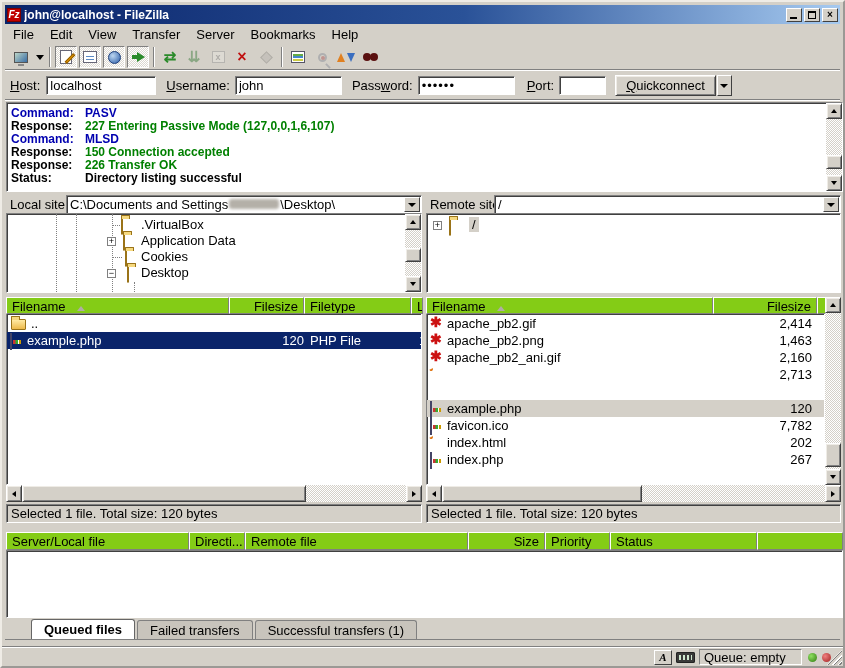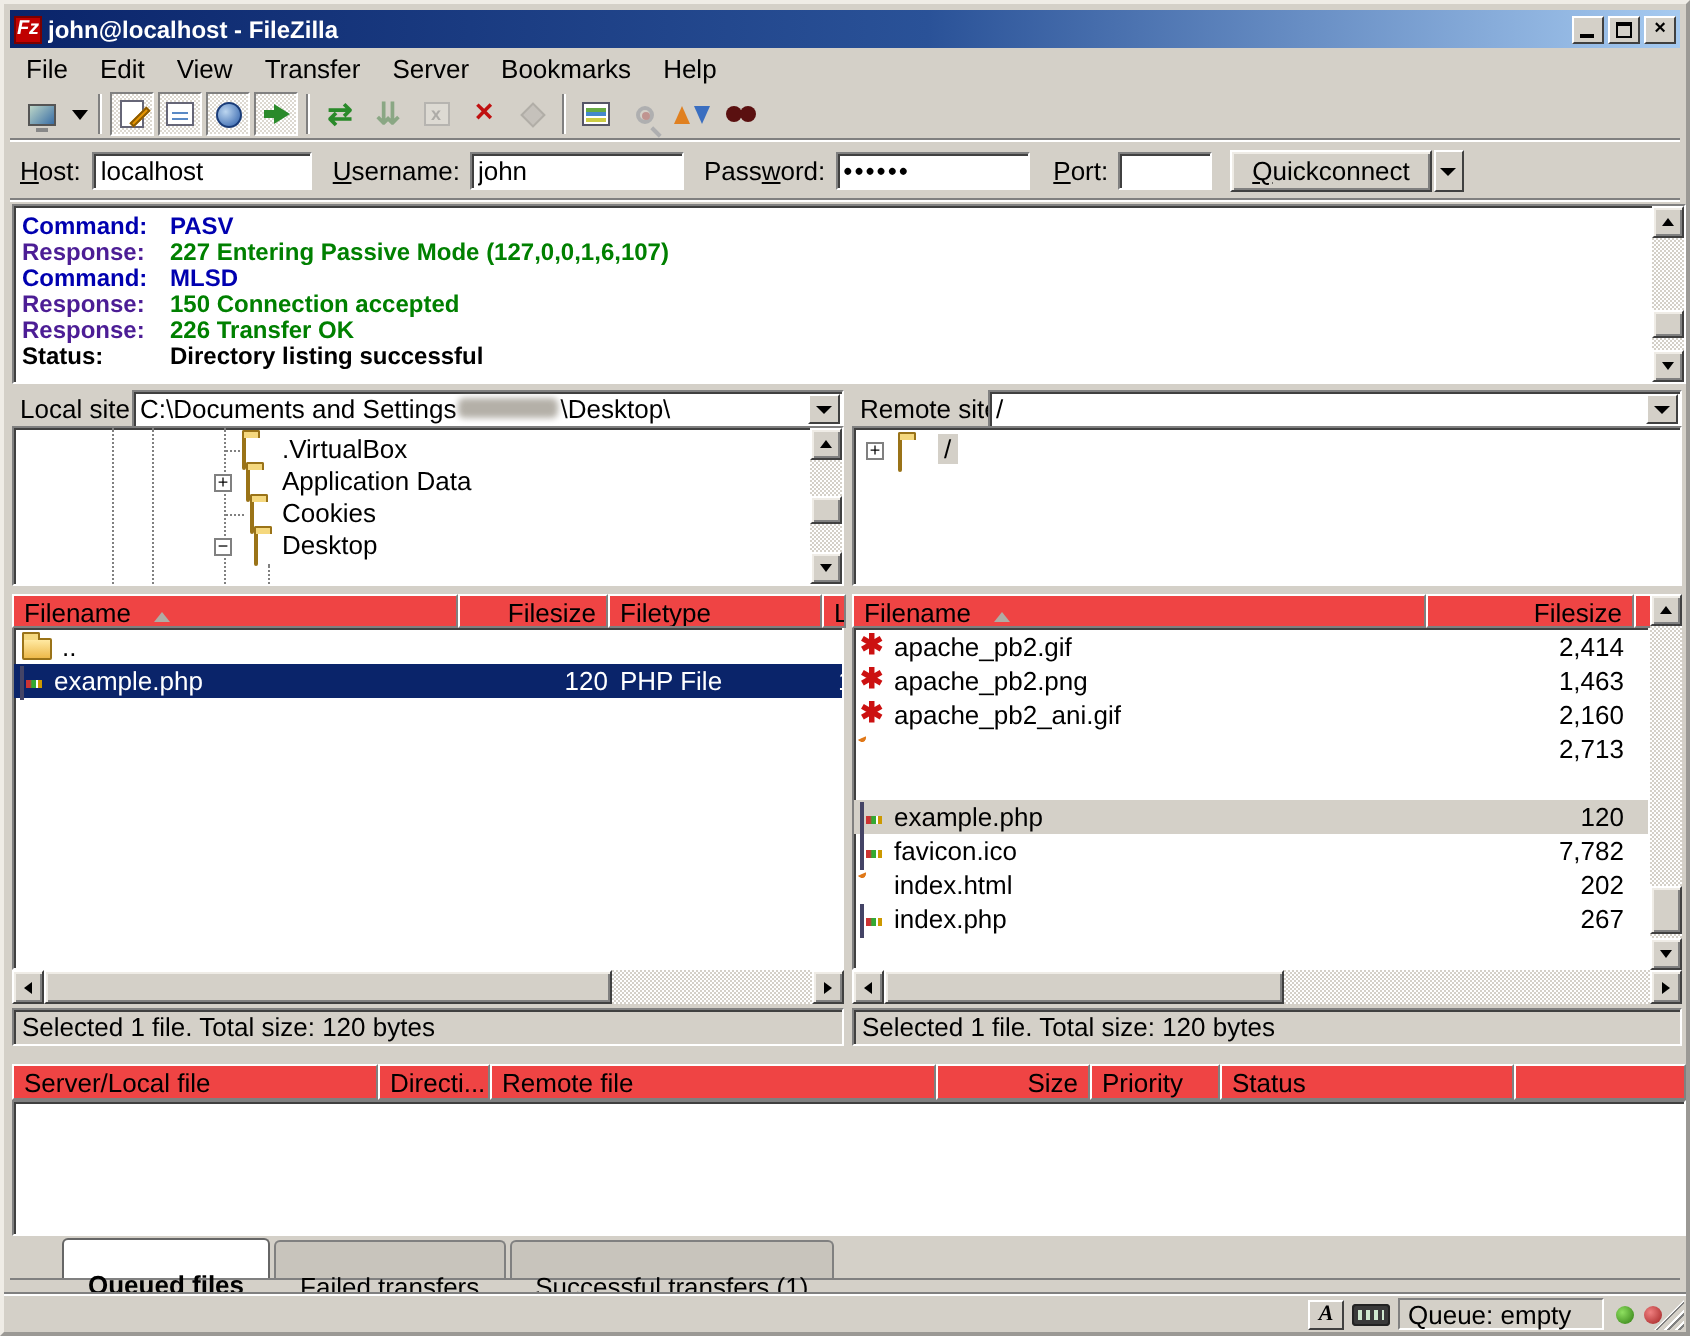--- a/index.html
+++ b/index.html
@@ -2,21 +2,21 @@
 <html><head>
 <meta charset="utf-8">
 <style>
   html,body{margin:0;padding:0;background:#808080;}
   *{box-sizing:border-box;font-family:"Liberation Sans",sans-serif;}
   #window{position:relative;width:845px;height:668px;background:#d4d0c8;
     border:2px outset #efece6;overflow:hidden;font-size:13px;color:#000;}
   .abs{position:absolute;}
   
   .sunken{border:1px solid;border-color:#808080 #fff #fff #808080;box-shadow:inset 1px 1px 0 #404040;background:#fff;}
-  .hdrcell{background:#ef4444;border:1px solid;border-color:#fff #808080 #808080 #fff;
+  .hdrcell{background:#84cc16;border:1px solid;border-color:#fff #808080 #808080 #fff;
     padding:1px 5px;overflow:hidden;white-space:nowrap;}
   
   .titlebar{left:3px;top:3px;right:3px;height:19px;display:flex;align-items:center;padding:0 2px;
     background:linear-gradient(90deg,#0a246a 0%,#2a5298 55%,#a6caf0 100%);}
   .fz-icon{width:14px;height:14px;background:#c00000;border:1px solid #7a0000;color:#fff;
     font-weight:bold;font-style:italic;font-size:10px;line-height:12px;text-align:center;margin-right:3px;}
   .title-text{color:#fff;font-weight:bold;font-size:12px;flex:1;white-space:nowrap;overflow:hidden;}
   .winbtn{width:16px;height:14px;margin-left:2px;background:#d4d0c8;border:1px solid;
     border-color:#fff #404040 #404040 #fff;position:relative;font-size:10px;line-height:11px;
     text-align:center;font-weight:bold;padding:0;}
@@ -68,21 +68,21 @@
   .qcbtn{height:21px;padding:0 10px;background:#d4d0c8;border:1px solid;border-color:#fff #404040 #404040 #fff;
     box-shadow:inset 1px 1px 0 #efece6, inset -1px -1px 0 #808080;font-size:13px;}
   .qcbtn .ul{text-decoration:underline;}
   .qcdd{width:15px;height:21px;background:#d4d0c8;border:1px solid;border-color:#fff #404040 #404040 #fff;
     display:flex;align-items:center;justify-content:center;margin-left:1px;}
   
   .log{left:4px;top:100px;width:837px;height:90px;overflow:hidden;font-weight:bold;}
   .log-line{position:absolute;left:4px;right:20px;height:13px;font-size:12px;white-space:nowrap;display:flex;}
   .log-label{width:74px;flex:none;}
   .log-line.command{color:#0000b0;} .log-line.command .log-label{color:#0000b0;}
-  .log-line.response{color:#008000;} .log-line.response .log-label{color:#4c1d95;}
+  .log-line.response{color:#008000;} .log-line.response .log-label{color:#000000;}
   .log-line.status{color:#000;}
   
   .sb-v{background:repeating-conic-gradient(#fff 0 90deg,#d4d0c8 0 180deg);background-size:2px 2px;}
   .sb-btn{position:absolute;width:16px;height:16px;background:#d4d0c8;border:1px solid;
     border-color:#fff #404040 #404040 #fff;box-shadow:inset 1px 1px 0 #efece6, inset -1px -1px 0 #808080;
     display:flex;align-items:center;justify-content:center;}
   .sb-thumb{position:absolute;background:#d4d0c8;border:1px solid;border-color:#fff #404040 #404040 #fff;
     box-shadow:inset 1px 1px 0 #efece6, inset -1px -1px 0 #808080;}
   .t-up{width:0;height:0;border-left:3px solid transparent;border-right:3px solid transparent;border-bottom:4px solid #000;}
   .t-dn{width:0;height:0;border-left:3px solid transparent;border-right:3px solid transparent;border-top:4px solid #000;}
@@ -127,21 +127,21 @@
   .fi-css{width:11px;height:13px;background:#fff;border:1px solid #777;position:relative;}
   .fi-css:after{content:"";position:absolute;left:1px;right:1px;top:2px;height:9px;
     background:repeating-linear-gradient(#fff 0 1px,#8aa 1px 2px);}
   .fi-css:before{content:"";position:absolute;right:-2px;bottom:-1px;width:5px;height:5px;background:#e6c319;border:1px solid #8a7310;z-index:1;}
   
   .statusrow{border:1px solid;border-color:#808080 #fff #fff #808080;box-shadow:inset 1px 1px 0 #404040;
     background:#d4d0c8;display:flex;align-items:center;padding-left:4px;font-size:13px;white-space:nowrap;}
   
   .tabs{left:3px;top:618px;right:3px;height:20px;display:flex;align-items:flex-end;padding-left:26px;
     border-bottom:1px solid #808080;}
-  .tab{height:19px;padding:15px 12px 0;background:#c8c4bc;border:1px solid #808080;border-bottom:none;
+  .tab{height:19px;padding:2px 12px 0;background:#c8c4bc;border:1px solid #808080;border-bottom:none;
     border-radius:3px 3px 0 0;margin-right:2px;font-size:13px;white-space:nowrap;}
   .tab.active{background:#fff;font-weight:bold;height:20px;border-color:#666;}
   
   .statusbar{left:0;right:0;bottom:0;height:19px;background:#d4d0c8;border-top:1px solid #fff;
     box-shadow:0 -1px 0 #808080;}
   .ascii-ind{position:absolute;left:652px;top:2px;width:18px;height:15px;background:#d4d0c8;
     border:1px solid;border-color:#fff #404040 #404040 #fff;text-align:center;
     font-family:"Liberation Serif",serif;font-weight:bold;font-style:italic;font-size:11px;line-height:13px;}
   .speed-badge{position:absolute;left:674px;top:4px;width:19px;height:11px;background:#3a3a3a;border-radius:2px;
     box-shadow:inset 0 0 0 1px #222;}

